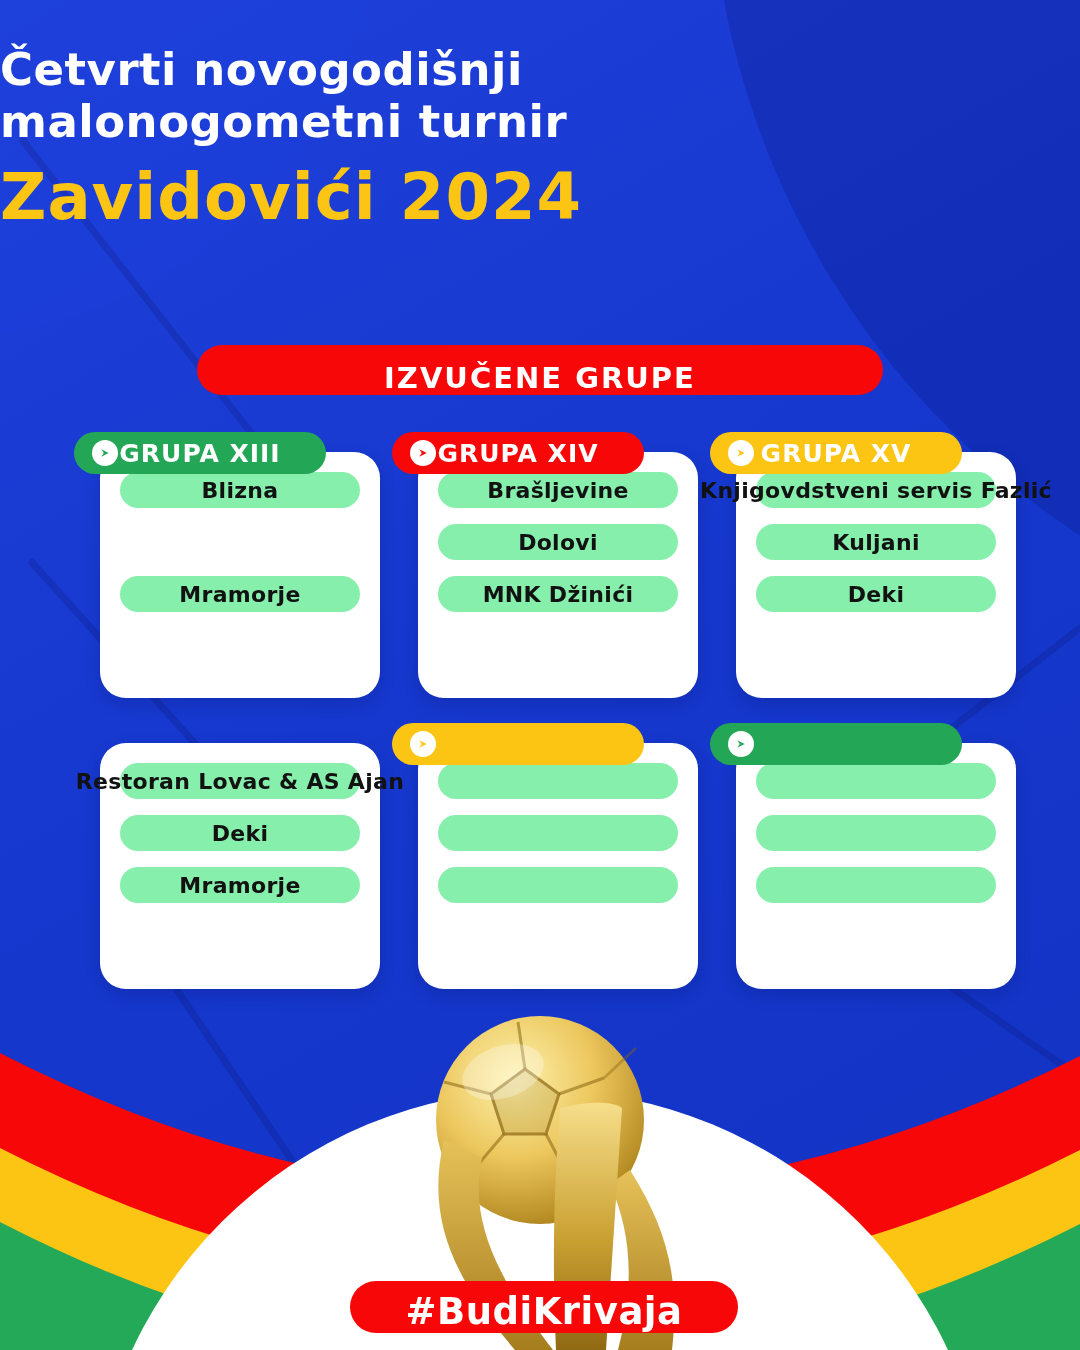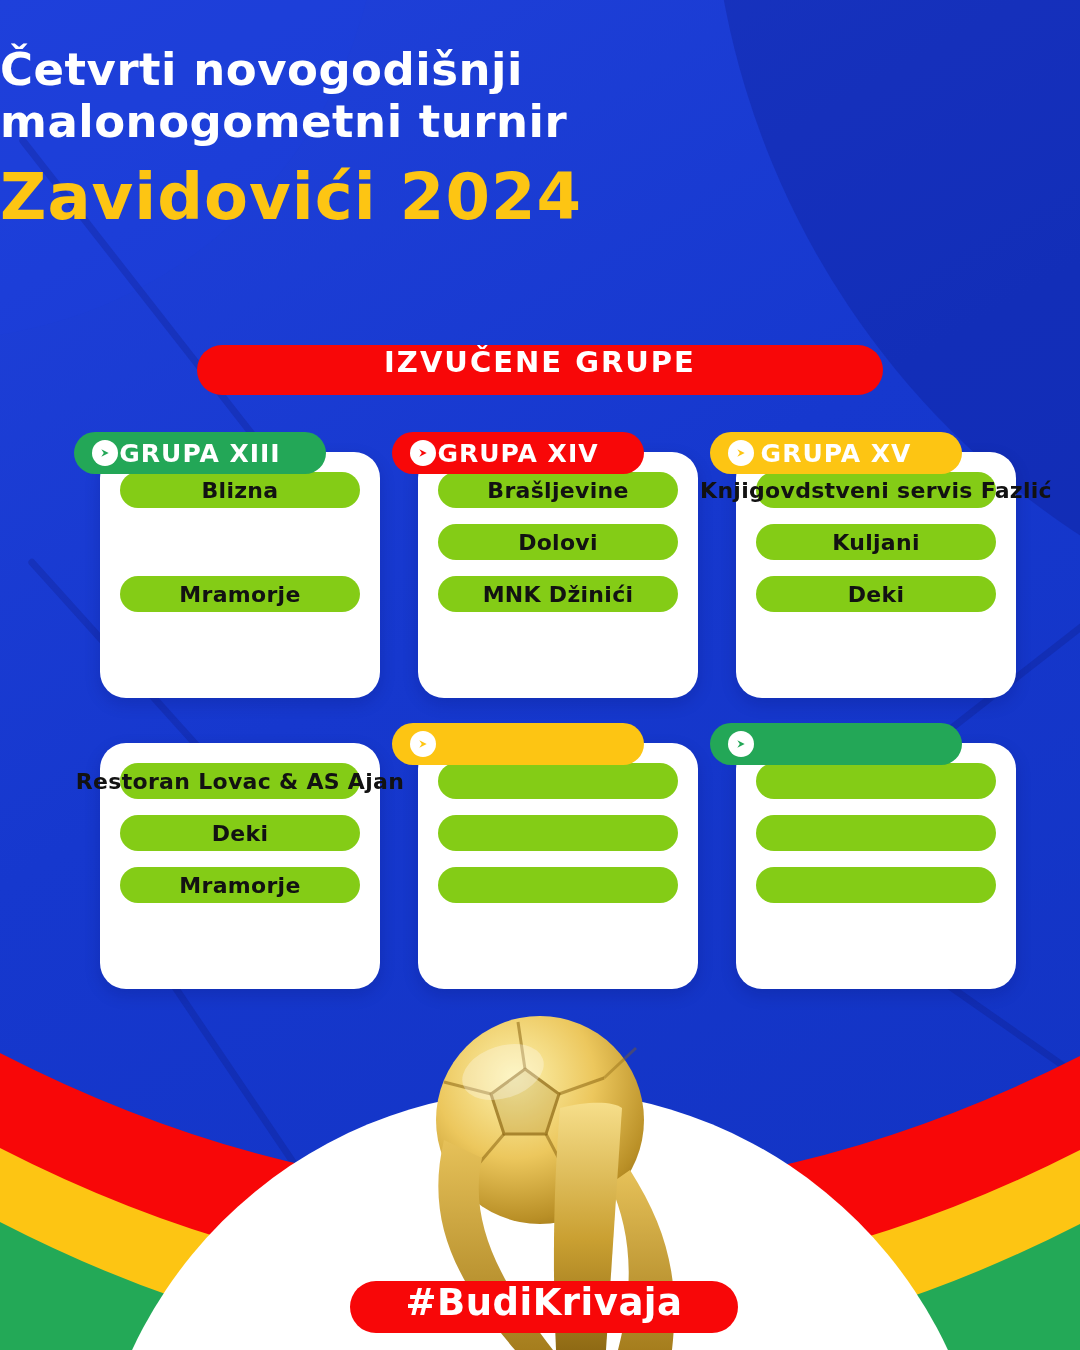--- a/index.html
+++ b/index.html
@@ -18,21 +18,21 @@
   .bg-line.l3{left:70px;top:1080px;width:340px;height:7px;transform:rotate(56deg);}
   .bg-line.l4{left:830px;top:640px;width:460px;height:7px;transform:rotate(-38deg);}
   .bg-line.l5{left:880px;top:1060px;width:360px;height:7px;transform:rotate(35deg);}
   
   .title-wrap{position:absolute;top:44px;left:0;width:100%;}
   .title-line{font-size:45px;line-height:1.16;font-weight:800;color:#ffffff;letter-spacing:0.5px;}
   .title-highlight{margin-top:12px;font-size:64px;font-weight:800;color:#FDC513;letter-spacing:1px;}
   
   .banner{
     position:absolute;top:345px;left:197px;width:686px;height:50px;border-radius:25px;
-    background:#F80708;display:flex;align-items:flex-start;justify-content:center;
+    background:#F80708;display:flex;align-items:flex-end;justify-content:center;
     color:#fff;font-size:29px;font-weight:800;letter-spacing:2px;
   }
   
   .group-card{position:absolute;width:306px;height:266px;}
   .card-body{
     position:absolute;left:26px;top:20px;width:280px;height:246px;background:#ffffff;
     border-radius:26px;box-shadow:0 6px 16px rgba(0,10,80,0.18);
   }
   .group-header{
     position:absolute;left:0;top:0;width:252px;height:42px;border-radius:21px;
@@ -44,33 +44,33 @@
   .group-header.yellow{background:#FDC513;}
   .chev-circle{
     position:absolute;left:18px;top:8px;width:26px;height:26px;border-radius:50%;
     background:#ffffff;display:flex;align-items:center;justify-content:center;
   }
   .chev-circle svg{display:block;}
   .group-header.green .chev-circle svg path{fill:#23A757;}
   .group-header.red .chev-circle svg path{fill:#F80708;}
   .group-header.yellow .chev-circle svg path{fill:#FDC513;}
   .team-pill{
-    position:absolute;left:20px;width:240px;height:36px;border-radius:18px;background:#84cc16;
+    position:absolute;left:20px;width:240px;height:36px;border-radius:18px;background:#86efac;
     display:flex;align-items:center;justify-content:center;
   }
   .team-pill.p1{top:20px;} .team-pill.p2{top:72px;} .team-pill.p3{top:124px;}
   .team-pill span{
     white-space:nowrap;color:#121212;font-size:22px;font-weight:800;letter-spacing:0.3px;
   }
   
   .bottom-art{position:absolute;left:0;top:0;width:1080px;height:1350px;pointer-events:none;}
   
   .hashtag-pill{
     position:absolute;top:1281px;left:350px;width:388px;height:52px;border-radius:26px;
-    background:#F80708;display:flex;align-items:flex-start;justify-content:center;z-index:5;
+    background:#F80708;display:flex;align-items:flex-end;justify-content:center;z-index:5;
   }
   .hashtag-pill span{color:#ffffff;font-size:37px;font-weight:800;letter-spacing:0.5px;}
 </style>
 </head>
 <body>
 
 <div class="poster">
 
   <div class="bg-disc tr"></div>
   <div class="bg-disc tl"></div>

